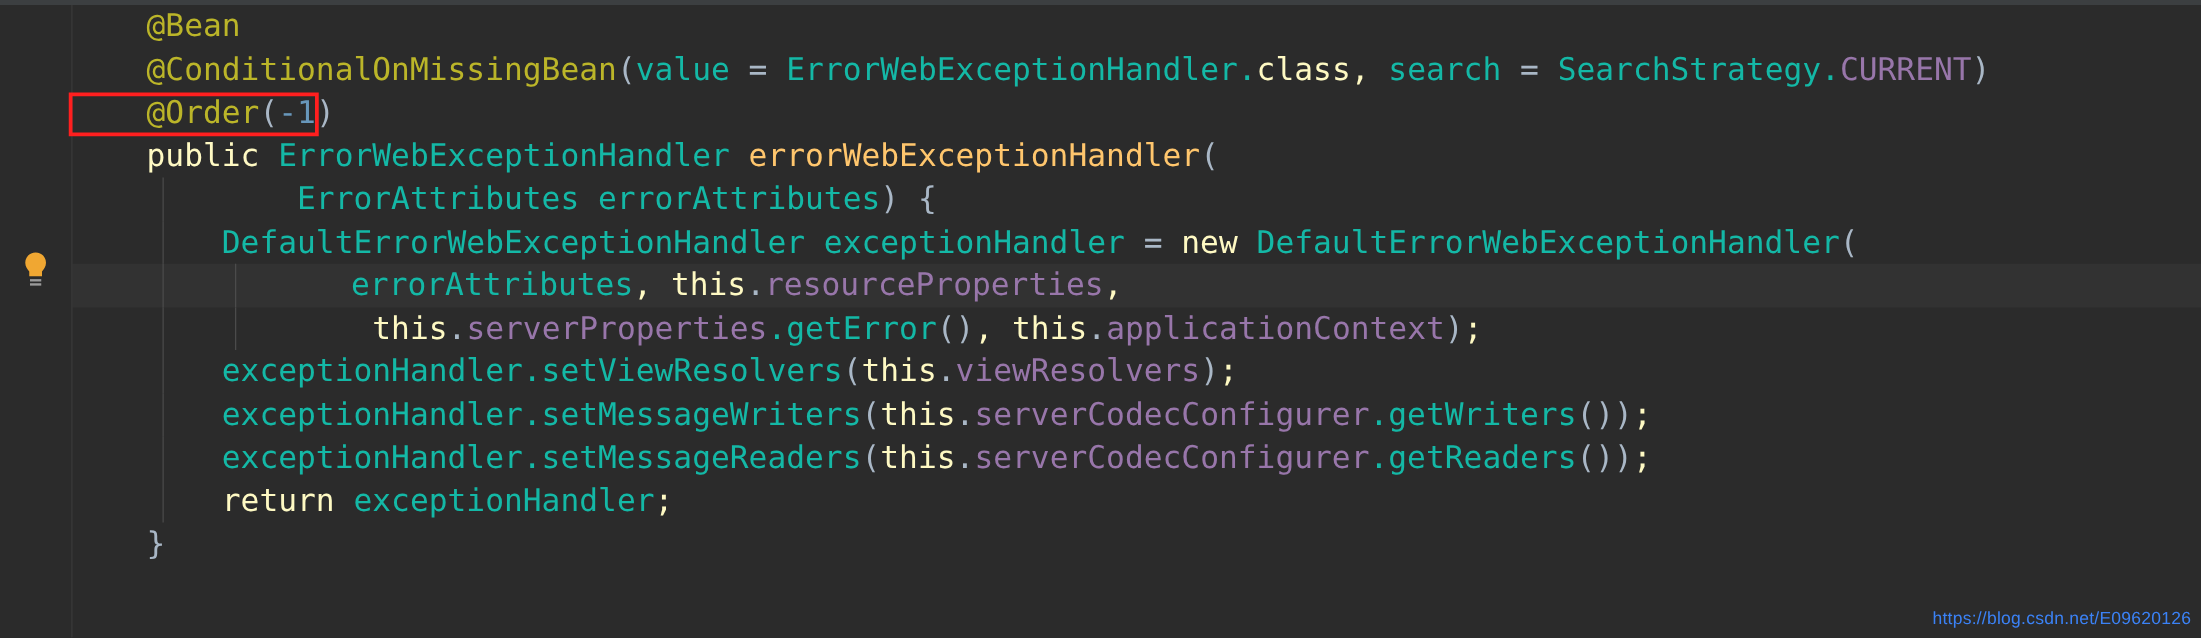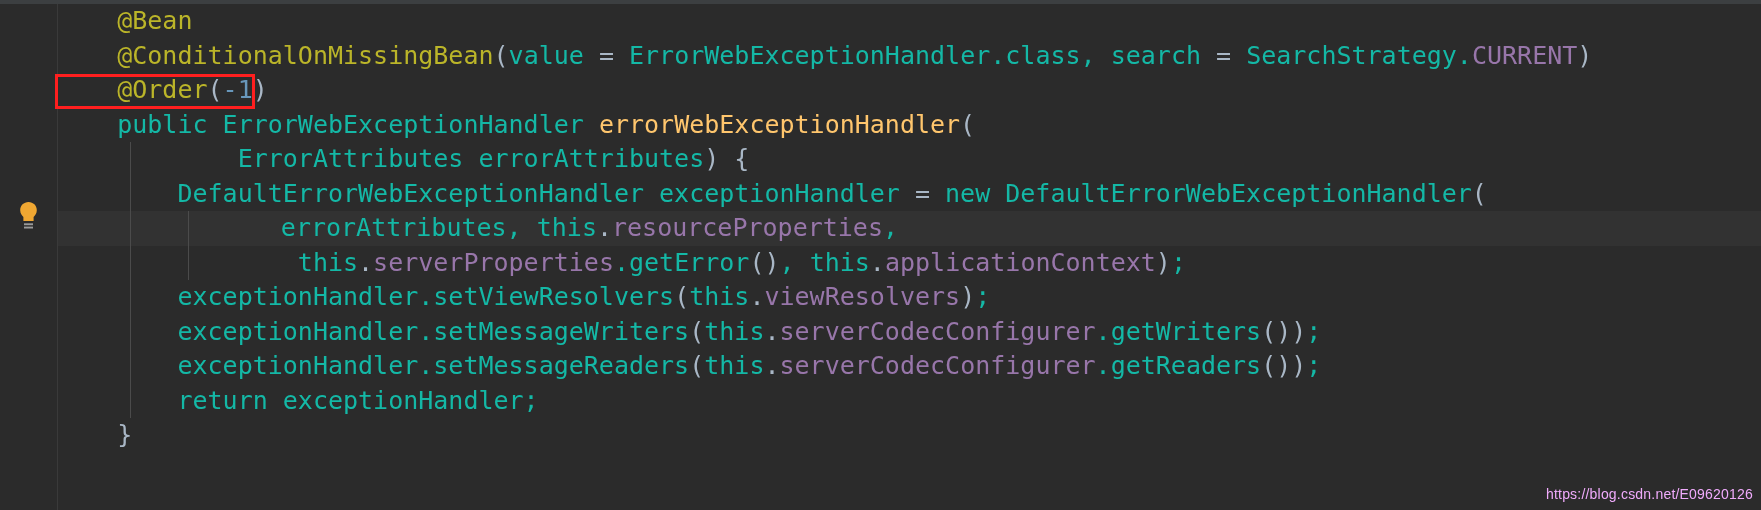--- a/index.html
+++ b/index.html
@@ -78,21 +78,21 @@
     top: 0;
     width: 1px;
     height: 34.5px;
     background: #4b4b4b;
     z-index: 1;
   }
 
   
   .t-default   { color: #14b8a6; }
   .t-annot     { color: #bbb529; }
-  .t-keyword   { color: #14b8a6; }
+  .t-keyword   { color: #fef9c3; }
   .t-number    { color: #6897bb; }
   .t-field     { color: #9876aa; }
   .t-static    { color: #9876aa; }
   .t-method    { color: #ffc66d; }
   .t-paren     { color: #a9b7c6; }
   .t-op        { color: #a9b7c6; }
 
   
   .redbox {
     position: absolute;
@@ -106,21 +106,21 @@
     pointer-events: none;
   }
 
   
   .watermark {
     position: absolute;
     right: 8px;
     bottom: 8px;
     font-family: "Liberation Sans", sans-serif;
     font-size: 14px;
-    color: #f0abfc;
+    color: #3b82f6;
     letter-spacing: 0.2px;
     z-index: 10;
   }
 </style>
 </head>
 <body>
 
 <div class="editor">
 
   <div class="top-edge"></div>

